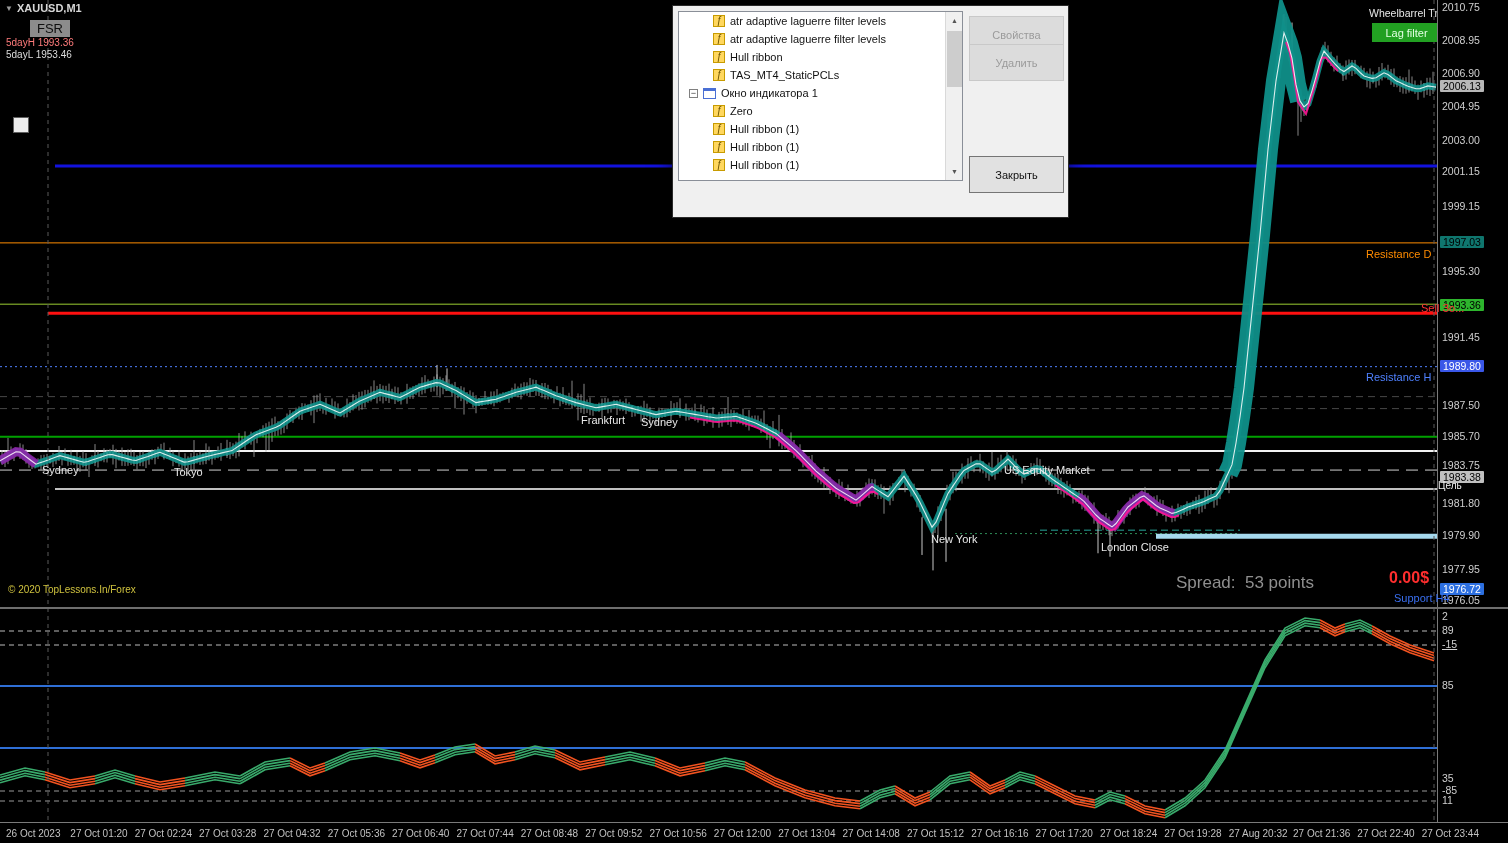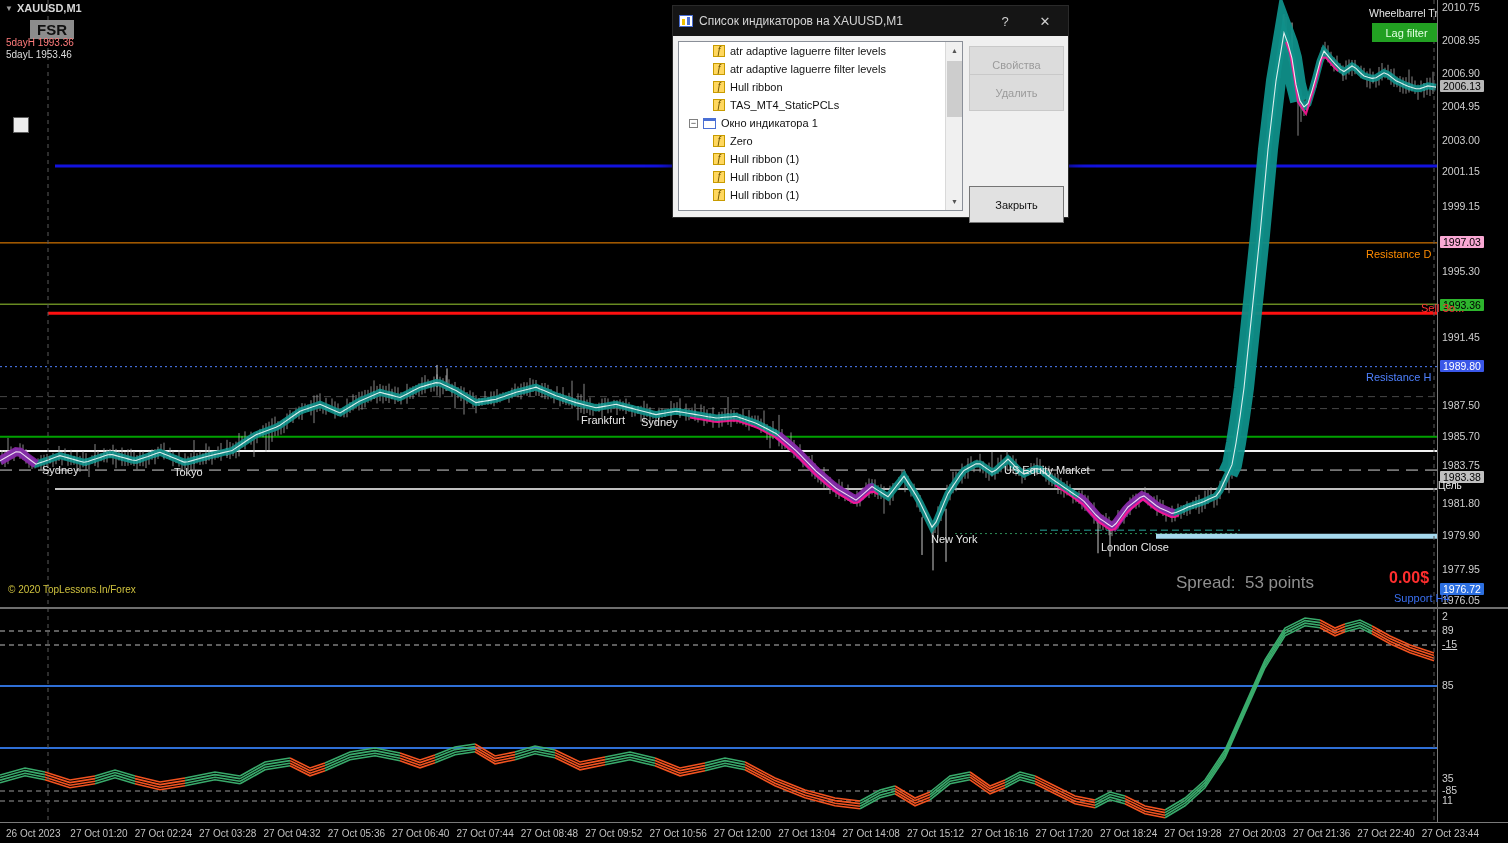--- a/index.html
+++ b/index.html
@@ -4,21 +4,21 @@
 <style>
   *{box-sizing:border-box;margin:0;padding:0}
   html,body{width:1508px;height:843px;background:#000;overflow:hidden}
   body{font-family:"Liberation Sans",sans-serif}
   #root{position:relative;width:1508px;height:843px;background:#000;overflow:hidden}
   #chart-svg{position:absolute;left:0;top:0;z-index:1}
   .overlay{position:absolute;z-index:2;white-space:nowrap}
   
   .symbol{left:5px;top:2px;color:#d6d6d6;font-size:11px;font-weight:bold;display:flex;align-items:center;gap:4px}
   .symbol .tri{color:#9a9a9a;font-size:8px}
-  .fsr{left:30px;top:20px;background:#8c8c8c;color:#101010;font-size:15px;font-weight:bold;padding:1px 7px}
+  .fsr{left:30px;top:20px;background:#8c8c8c;color:#101010;font-size:13px;font-weight:normal;padding:1px 7px}
   .dayh{left:6px;top:37px;color:#ff7b7b;font-size:10px}
   .dayl{left:6px;top:49px;color:#dcdcdc;font-size:10px}
   .chk{left:13px;top:117px;width:16px;height:16px;background:#ededed;border:1px solid #5f5f5f}
   
   .wheel{right:5px;top:6px;color:#e8e8e8;font-size:10.5px;display:flex;align-items:center;gap:4px}
   .wheel .circ{font-size:13px;line-height:13px;color:#e8e8e8}
   .lag{left:1372px;top:23px;width:69px;height:19px;background:#22a022;color:#e3ffe3;font-size:11px;display:flex;align-items:center;justify-content:center}
   
   .copy{left:8px;top:584px;color:#cfc23e;font-size:10px}
   .spread{left:1176px;top:573px;color:#8f8f8f;font-size:17px;white-space:pre}
@@ -1214,21 +1214,21 @@
 
   <div id="price-axis">
       <div class="axis-label" style="top: 1px;">2010.75</div>
       <div class="axis-label" style="top: 34px;">2008.95</div>
       <div class="axis-label" style="top: 67px;">2006.90</div>
       <div class="axis-label axis-box" style="top: 80px; background: rgb(184, 184, 184); color: rgb(0, 0, 0);">2006.13</div>
       <div class="axis-label" style="top: 100px;">2004.95</div>
       <div class="axis-label" style="top: 134px;">2003.00</div>
       <div class="axis-label" style="top: 165px;">2001.15</div>
       <div class="axis-label" style="top: 200px;">1999.15</div>
-      <div class="axis-label axis-box" style="top: 236px; background: #f9a8d4; color: rgb(0, 0, 0); text-align: right;">1997.03</div>
+      <div class="axis-label axis-box" style="top: 236px; background: #0f766e; color: rgb(0, 0, 0); text-align: right;">1997.03</div>
       <div class="axis-label" style="top: 265px;">1995.30</div>
       <div class="axis-label axis-box" style="top: 299px; background: rgb(45, 181, 45); color: rgb(0, 0, 0);">1993.36</div>
       <div class="axis-label" style="top: 331px;">1991.45</div>
       <div class="axis-label axis-box" style="top: 360px; background: rgb(58, 87, 232); color: rgb(255, 255, 255);">1989.80</div>
       <div class="axis-label" style="top: 399px;">1987.50</div>
       <div class="axis-label" style="top: 430px;">1985.70</div>
       <div class="axis-label" style="top: 459px;">1983.75</div>
       <div class="axis-label axis-box" style="top: 471px; background: rgb(192, 192, 192); color: rgb(0, 0, 0);">1983.38</div>
       <div class="axis-label" style="top: 497px;">1981.80</div>
       <div class="axis-label" style="top: 529px;">1979.90</div>
@@ -1257,36 +1257,27 @@
       <span class="time-label" style="left: 585.15px;">27 Oct 09:52</span>
       <span class="time-label" style="left: 649.5px;">27 Oct 10:56</span>
       <span class="time-label" style="left: 713.85px;">27 Oct 12:00</span>
       <span class="time-label" style="left: 778.2px;">27 Oct 13:04</span>
       <span class="time-label" style="left: 842.55px;">27 Oct 14:08</span>
       <span class="time-label" style="left: 906.9px;">27 Oct 15:12</span>
       <span class="time-label" style="left: 971.25px;">27 Oct 16:16</span>
       <span class="time-label" style="left: 1035.6px;">27 Oct 17:20</span>
       <span class="time-label" style="left: 1099.95px;">27 Oct 18:24</span>
       <span class="time-label" style="left: 1164.3px;">27 Oct 19:28</span>
-      <span class="time-label" style="left: 1228.65px;">27 Oct 20:03</span>
+      <span class="time-label" style="left: 1228.65px;">27 Aug 20:32</span>
       <span class="time-label" style="left: 1293px;">27 Oct 21:36</span>
       <span class="time-label" style="left: 1357.35px;">27 Oct 22:40</span>
       <span class="time-label" style="left: 1421.7px;">27 Oct 23:44</span>
     </div>
 
   <div class="dialog">
-    <div class="dlg-title">
-      <span class="dlg-icon">
-          <i></i>
-          <b></b>
-        </span>
-      <span class="dlg-title-text">Список индикаторов на XAUUSD,M1</span>
-      <span class="dlg-help">?</span>
-      <span class="dlg-close">✕</span>
-    </div>
     <div class="dlg-body">
       <div class="dlg-list" id="dlg-list">
         <div class="dlg-item" style="padding-left: 34px;">
             <span class="fxicon">ƒ</span>
             <span>atr adaptive laguerre filter levels</span>
           </div>
           <div class="dlg-item" style="padding-left: 34px;">
             <span class="fxicon">ƒ</span>
             <span>atr adaptive laguerre filter levels</span>
           </div>

